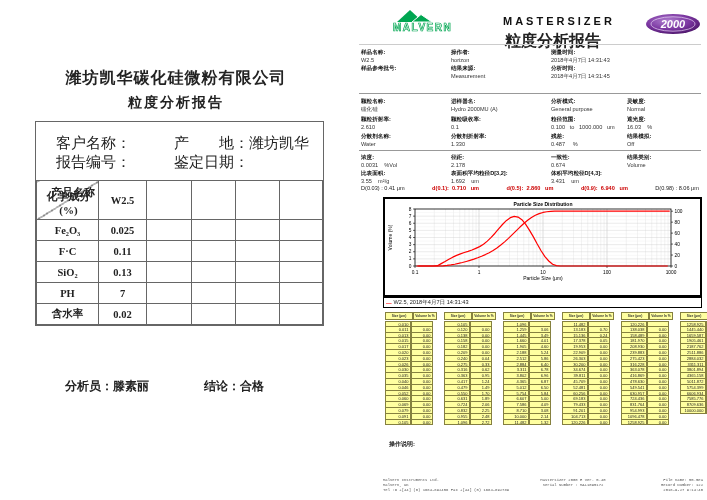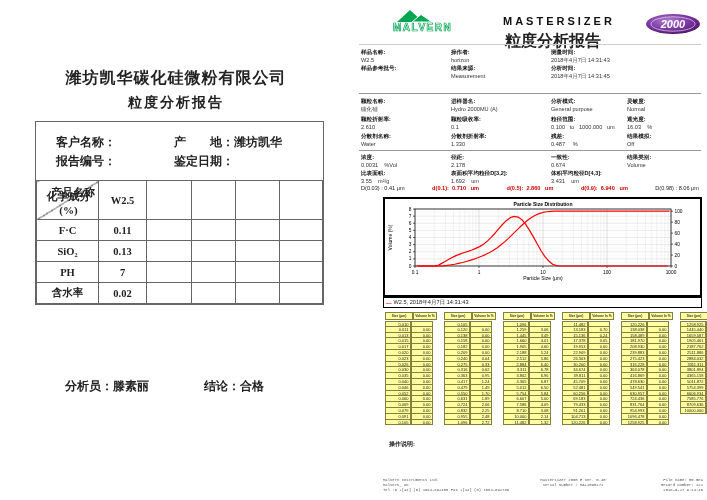--- a/index.html
+++ b/index.html
@@ -7,21 +7,21 @@
        font-family:"Liberation Sans",sans-serif;color:#222;}
 
   
   .left-page{position:absolute;left:0;top:0;width:352px;height:500px;
              font-family:"Liberation Serif","DejaVu Serif",serif;}
   .l-company{position:absolute;top:68px;left:0;width:100%;text-align:center;
              font-size:16px;font-weight:bold;letter-spacing:1px;}
   .l-doctitle{position:absolute;top:94px;left:0;width:100%;text-align:center;
               font-size:14px;font-weight:bold;letter-spacing:2px;}
   .l-box{position:absolute;top:121px;left:35px;width:287px;border:1px solid #666;}
-  .l-head{height:58px;position:relative;font-size:12px;font-weight:bold;}
+  .l-head{height:58px;position:relative;font-size:15px;font-weight:normal;}
   .l-head .row1{position:absolute;top:12px;left:20px;}
   .l-head .row1b{position:absolute;top:12px;left:138px;}
   .l-head .row2{position:absolute;top:31px;left:20px;}
   .l-head .row2b{position:absolute;top:31px;left:138px;}
   table.chem{border-collapse:collapse;table-layout:fixed;width:100%;}
   table.chem td{border:1px solid #666;font-size:10.5px;font-weight:bold;
                 text-align:center;padding:0;overflow:hidden;}
   table.chem tr.hd td{height:38px;}
   table.chem tr.dr td{height:20px;}
   td.diag{position:relative;
@@ -104,20 +104,28 @@
           <col style="width:44px">
           <col>
         </colgroup>
       <tbody>
           <tr class="hd">
             <td class="diag">
               <span class="diag-top">产品名称</span>
               <span class="diag-bot">化学成分(%)</span>
             </td>
             <td>W2.5</td>
+            <td></td>
+            <td></td>
+            <td></td>
+            <td></td>
+          </tr>
+          <tr class="dr">
+            <td>Fe₂O₃</td>
+            <td>0.025</td>
             <td></td>
             <td></td>
             <td></td>
             <td></td>
           </tr>
           <tr class="dr">
             <td>F·C</td>
             <td>0.11</td>
             <td></td>
             <td></td>

